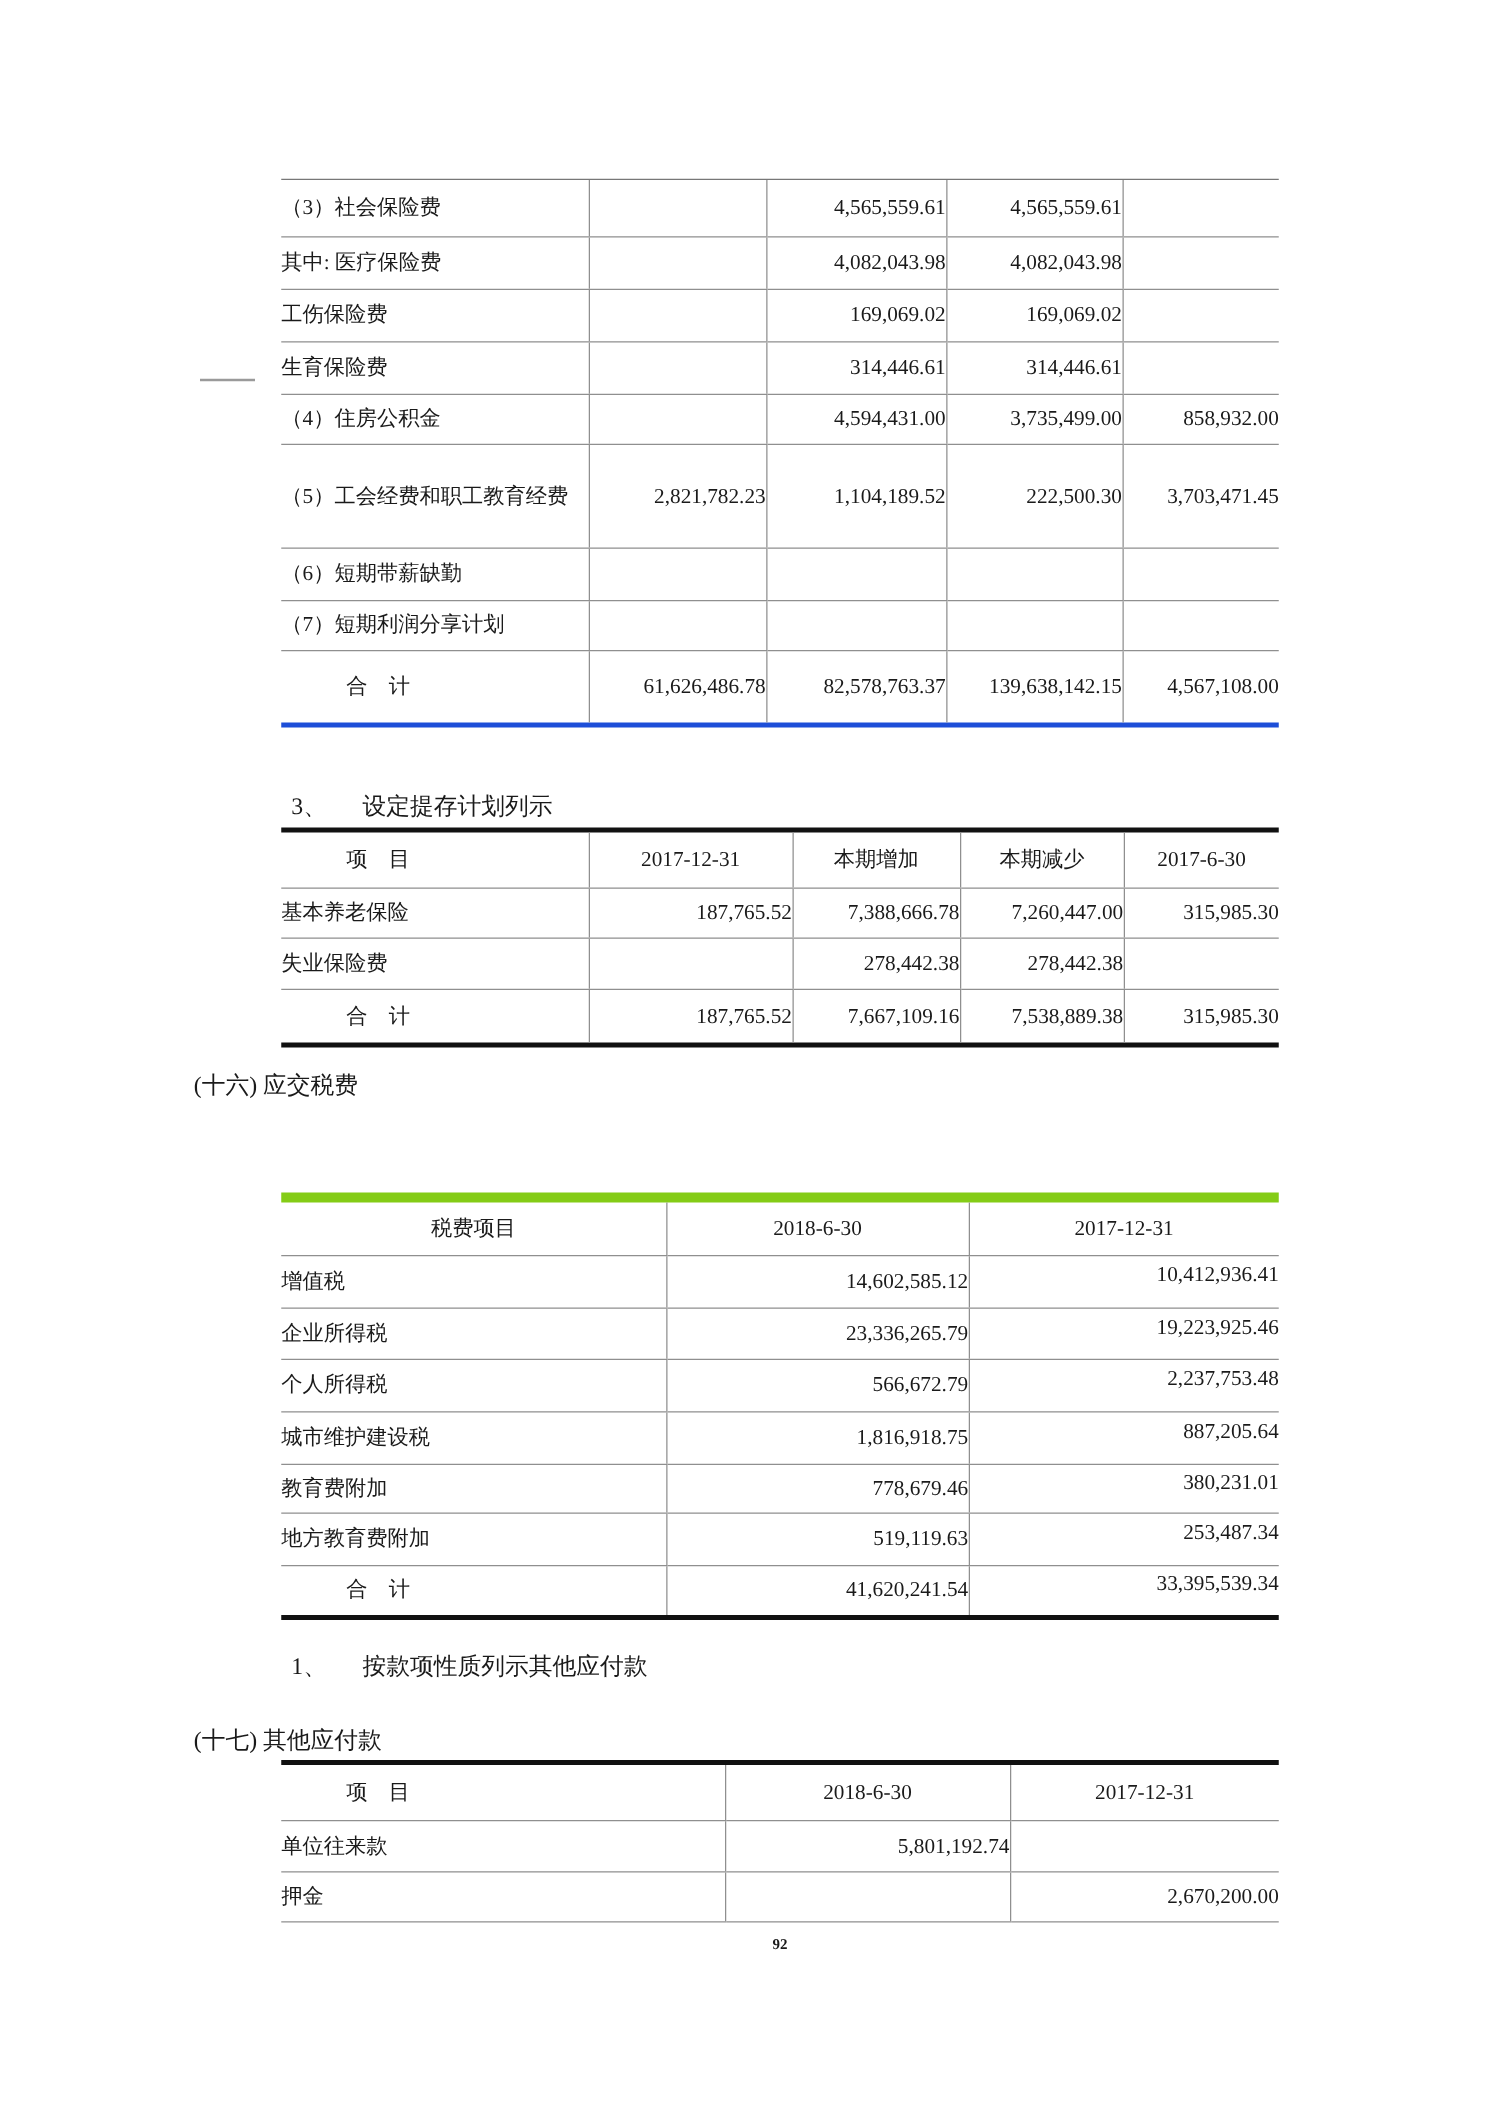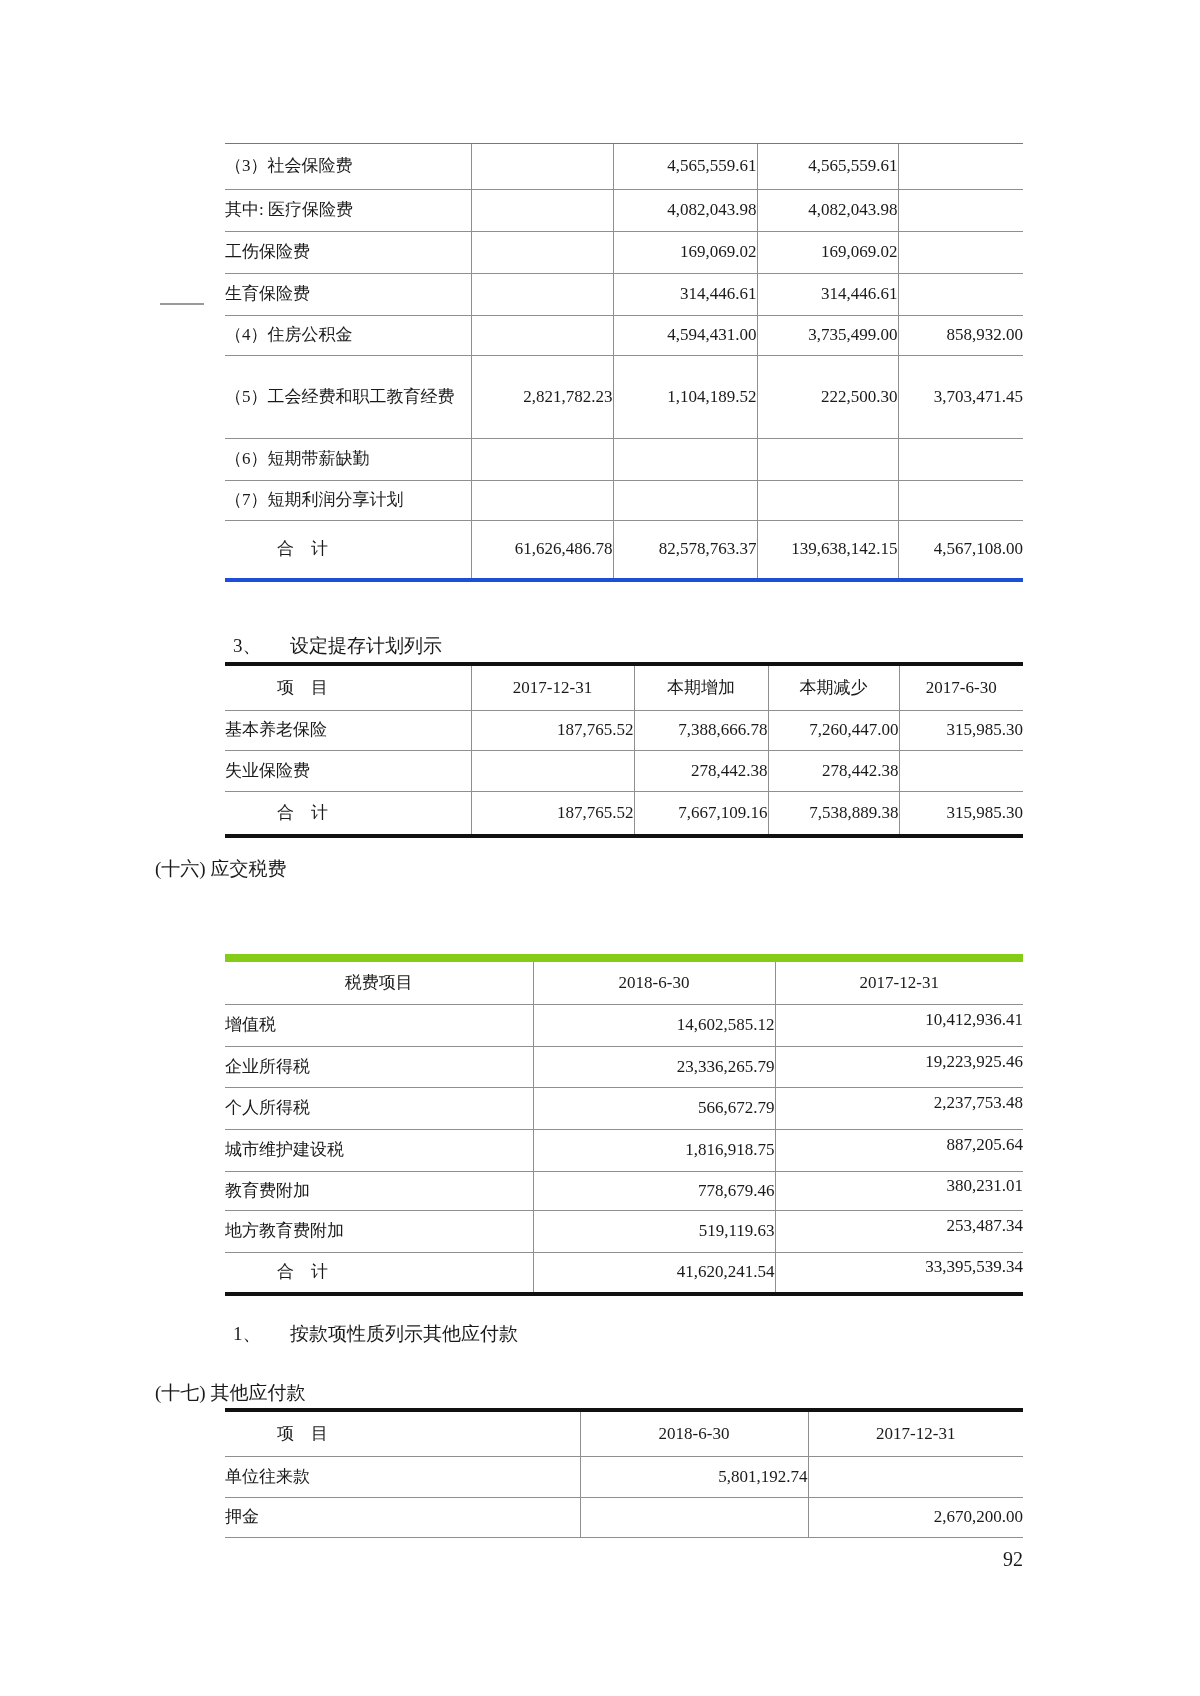--- a/index.html
+++ b/index.html
@@ -68,21 +68,21 @@
   .t4 tbody tr:nth-child(1){height:41px}
   .t4 tbody tr:nth-child(2){height:40px}
 
   .heading { position:absolute; font-size:19px; font-weight:normal; white-space:nowrap; line-height:24px; }
   #h-dc  { left:233px; top:634px; }
   #h-16  { left:155px; top:857px; }
   #h-17  { left:155px; top:1337px;margin-top:44px; }
   #h-sub { left:233px; top:1322px; }
   .h-num { display:inline-block; min-width:57px; }
 
-  .page-number { position:absolute; left:225px; top:1548px; width:798px; text-align:right; font-size:20px; }
+  .page-number { position:absolute; left:225px; top:1548px; width:798px; text-align:center; font-size:12px;font-weight:bold; }
 </style>
 </head>
 <body>
 
 <div class="page">
 
   <div class="margin-mark"></div>
 
   <div class="tblwrap noBottom" id="t1wrap">
     <table class="tbl t1">

